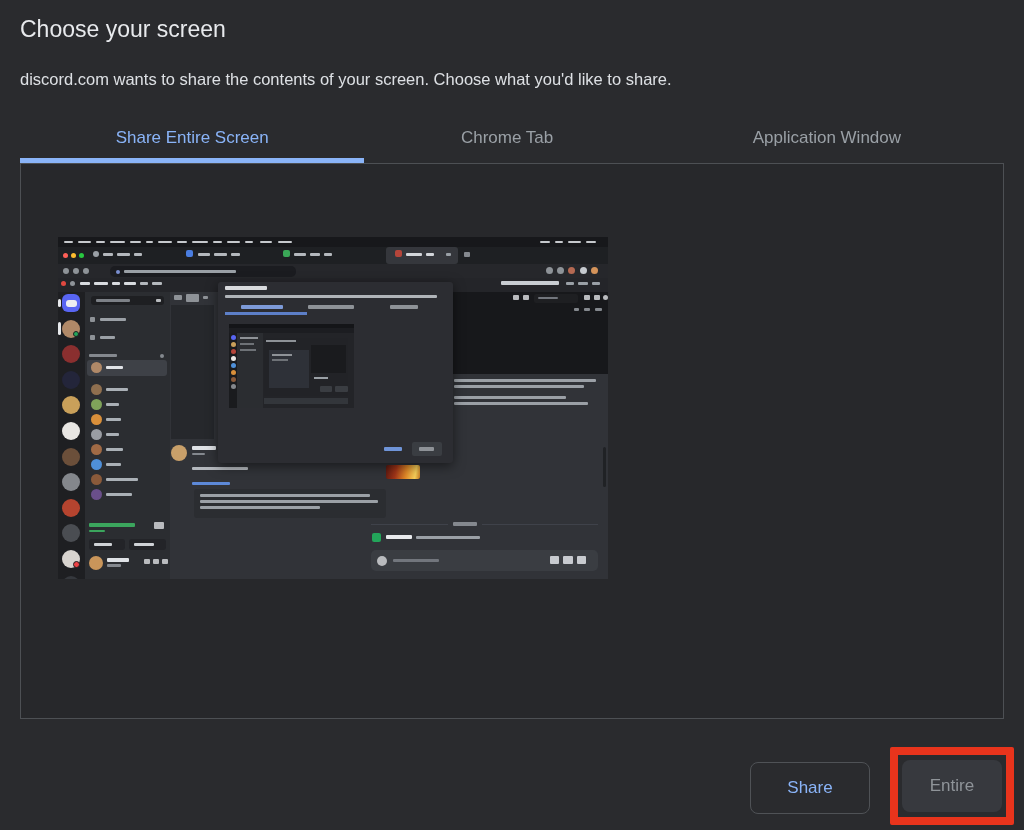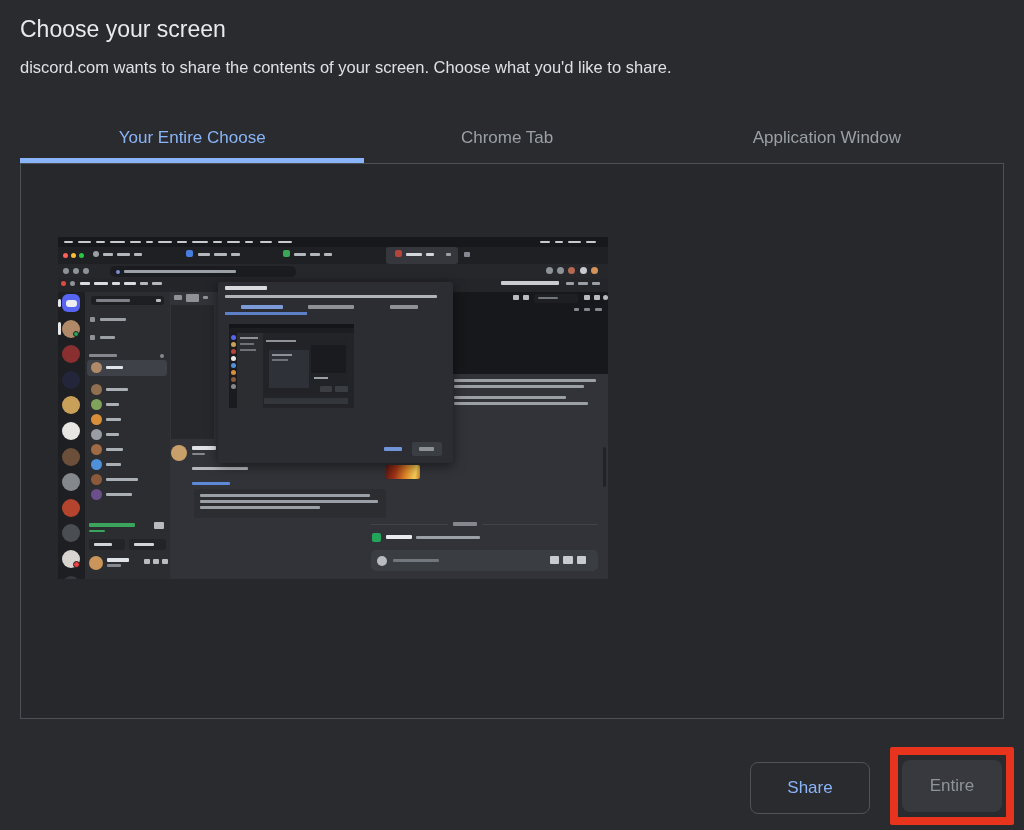--- a/index.html
+++ b/index.html
@@ -5,21 +5,21 @@
   :root{
     --page_bg:#2a2b2e; --panel_bg:#27282b; --panel_border:#4d5054;
     --title_color:#e8eaed; --desc_color:#dde0e4; --accent:#8ab4f8;
     --tab_inactive:#9aa0a6; --annotation_red:#e8341c;
     --share_bg:#37393e; --share_text:#8f9499; --btn_border:#4f5256;
   }
   *{box-sizing:border-box;margin:0;padding:0}
   html,body{width:1024px;height:830px;overflow:hidden}
   body{background:var(--page_bg);font-family:"Liberation Sans",sans-serif;position:relative}
   .title{position:absolute;left:20px;top:16px;font-size:23px;font-weight:500;color:var(--title_color)}
-  .desc{position:absolute;left:20px;top:58px;font-size:16.5px;font-weight:400;color:var(--desc_color)}
+  .desc{position:absolute;left:20px;top:70px;font-size:16.5px;font-weight:400;color:var(--desc_color)}
   .tabbar{position:absolute;left:20px;top:118px;width:984px;height:40px;display:flex}
   .tab{display:flex;align-items:center;justify-content:center;font-size:17px;font-weight:500;
        color:var(--tab_inactive);cursor:pointer}
   .tab.active{color:var(--accent)}
   .t1{width:35%}.t2{width:36%}.t3{width:29%}
   .underline{position:absolute;left:20px;top:158px;width:344px;height:5px;background:var(--accent)}
   .panel{position:absolute;left:20px;top:163px;width:984px;height:556px;
          background:var(--panel_bg);border:1px solid var(--panel_border)}
   .thumb{position:absolute;left:37px;top:73px;width:550px;height:342px;overflow:hidden;background:#2b2d31}
   .sh{position:absolute}
@@ -34,21 +34,21 @@
          border:none;border-radius:8px;color:var(--share_text)}
 </style>
 </head>
 <body>
 
 <div data-name="share-screen-dialog">
   <div class="title" data-name="dialog-title">Choose your screen</div>
   <div class="desc" data-name="dialog-description">discord.com wants to share the contents of your screen. Choose what you'd like to share.</div>
 
   <div class="tabbar" data-name="tab-bar">
-    <div class="tab t1 active" data-name="tab-your-entire-screen">Your Entire Choose</div>
+    <div class="tab t1 active" data-name="tab-your-entire-screen">Share Entire Screen</div>
     <div class="tab t3" data-name="tab-chrome-tab">Chrome Tab</div>
     <div class="tab t2" data-name="tab-application-window">Application Window</div>
   </div>
   <div class="underline" data-name="active-tab-underline"></div>
 
   <div class="panel" data-name="preview-panel">
     <div class="thumb" id="thumb" data-name="screen-preview-thumbnail">
         <div class="sh" data-name="thumb-menubar" style="left: 0px; top: 0px; width: 550px; height: 10px; background: rgb(23, 24, 27);"></div>
         <div class="sh" data-name="thumb-tab-strip" style="left: 0px; top: 10px; width: 550px; height: 17px; background: rgb(30, 32, 35);"></div>
         <div class="sh" data-name="thumb-address-bar" style="left: 0px; top: 27px; width: 550px; height: 14px; background: rgb(38, 39, 43);"></div>

